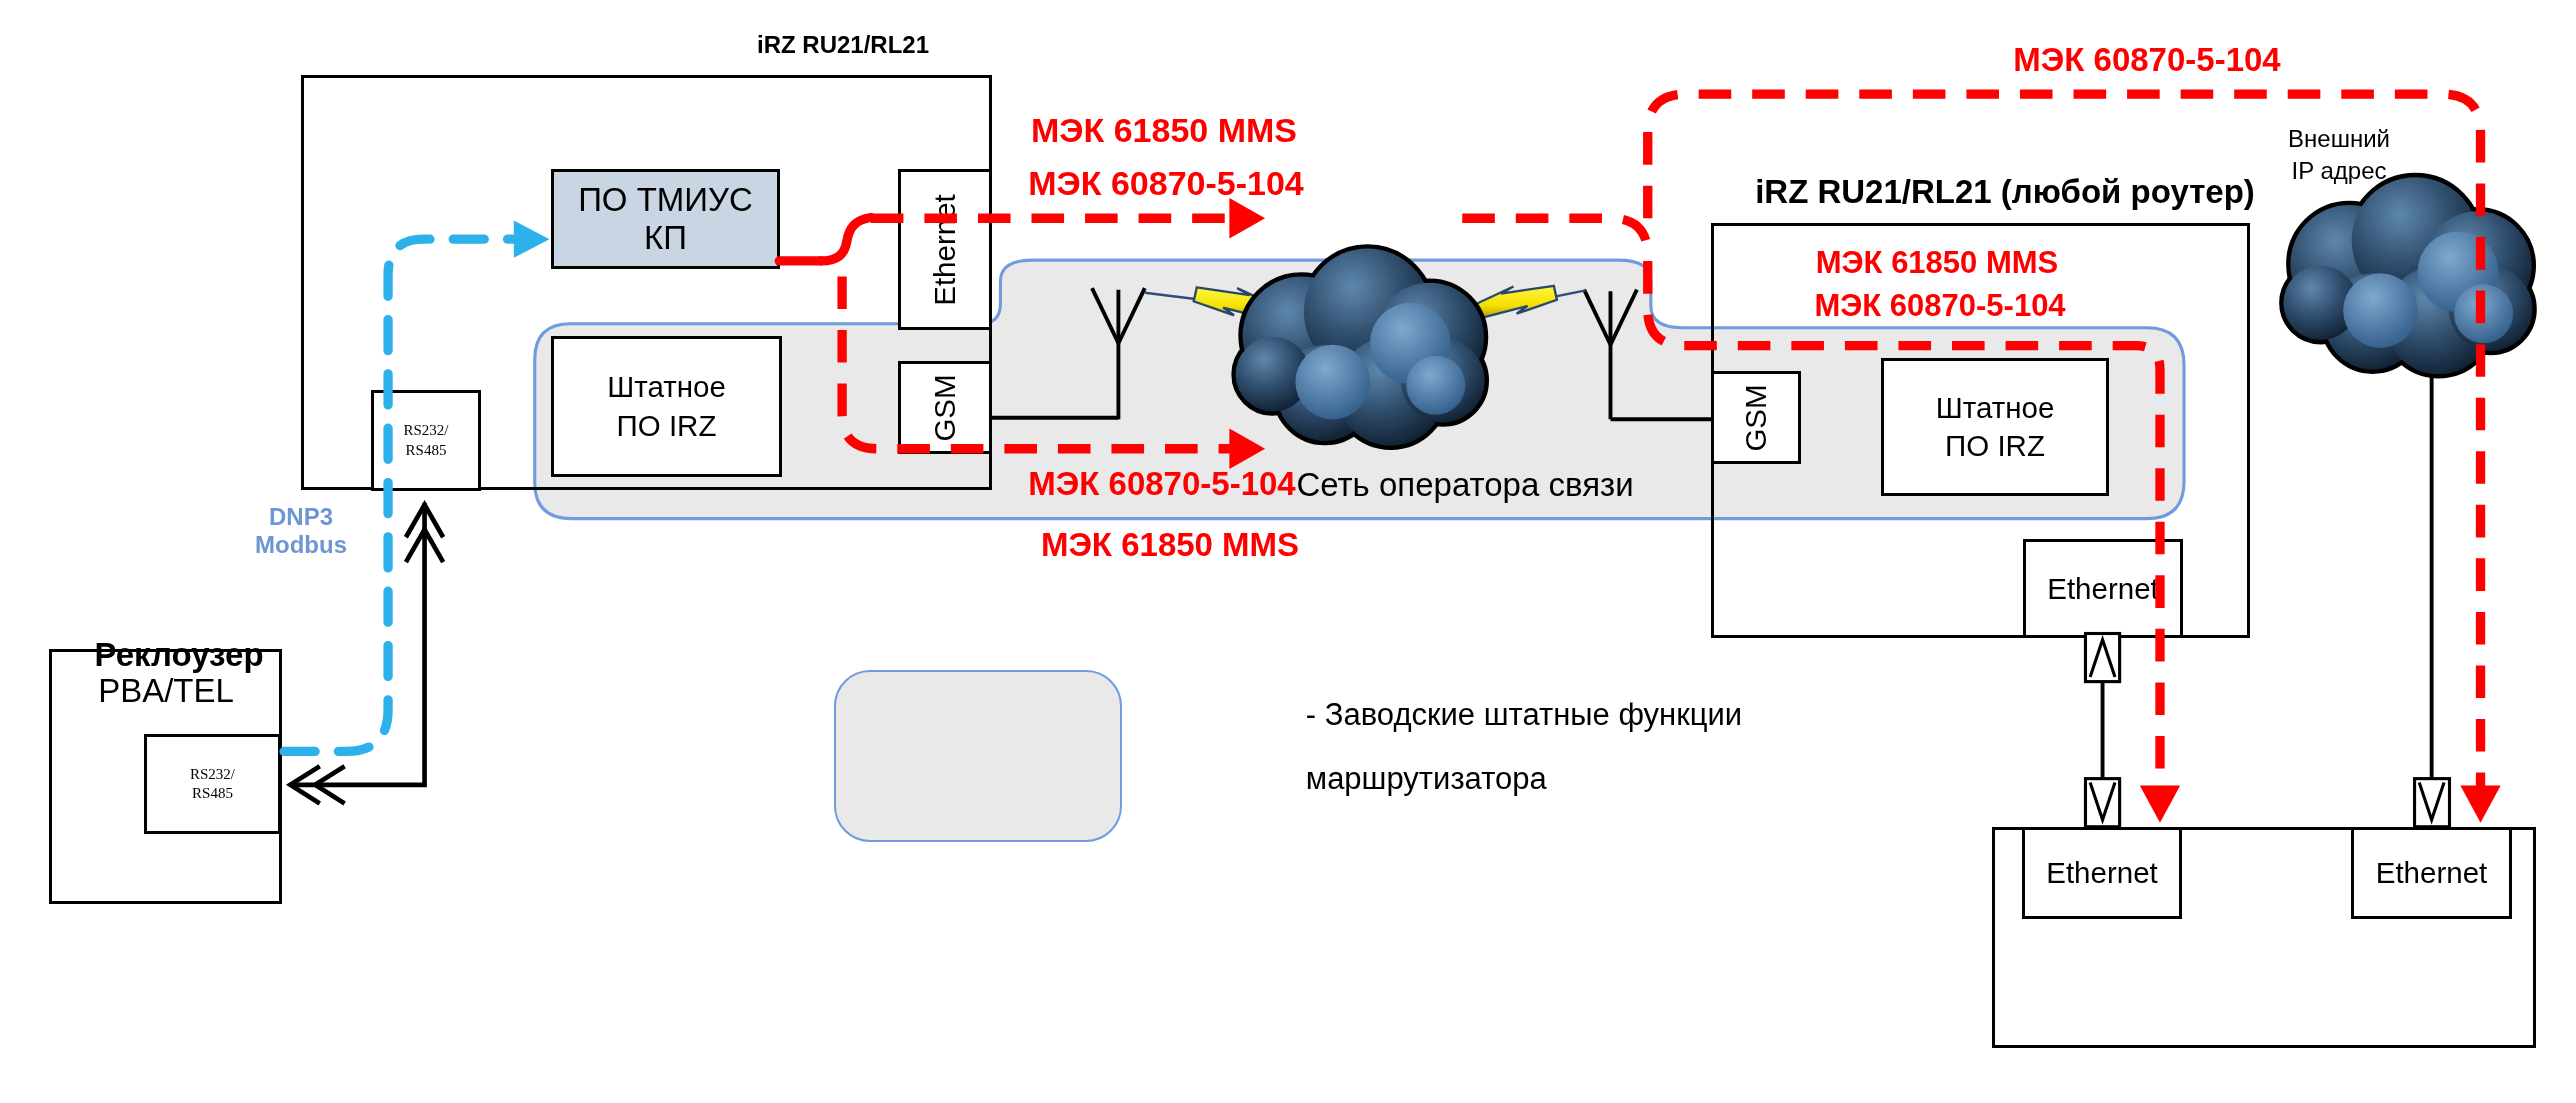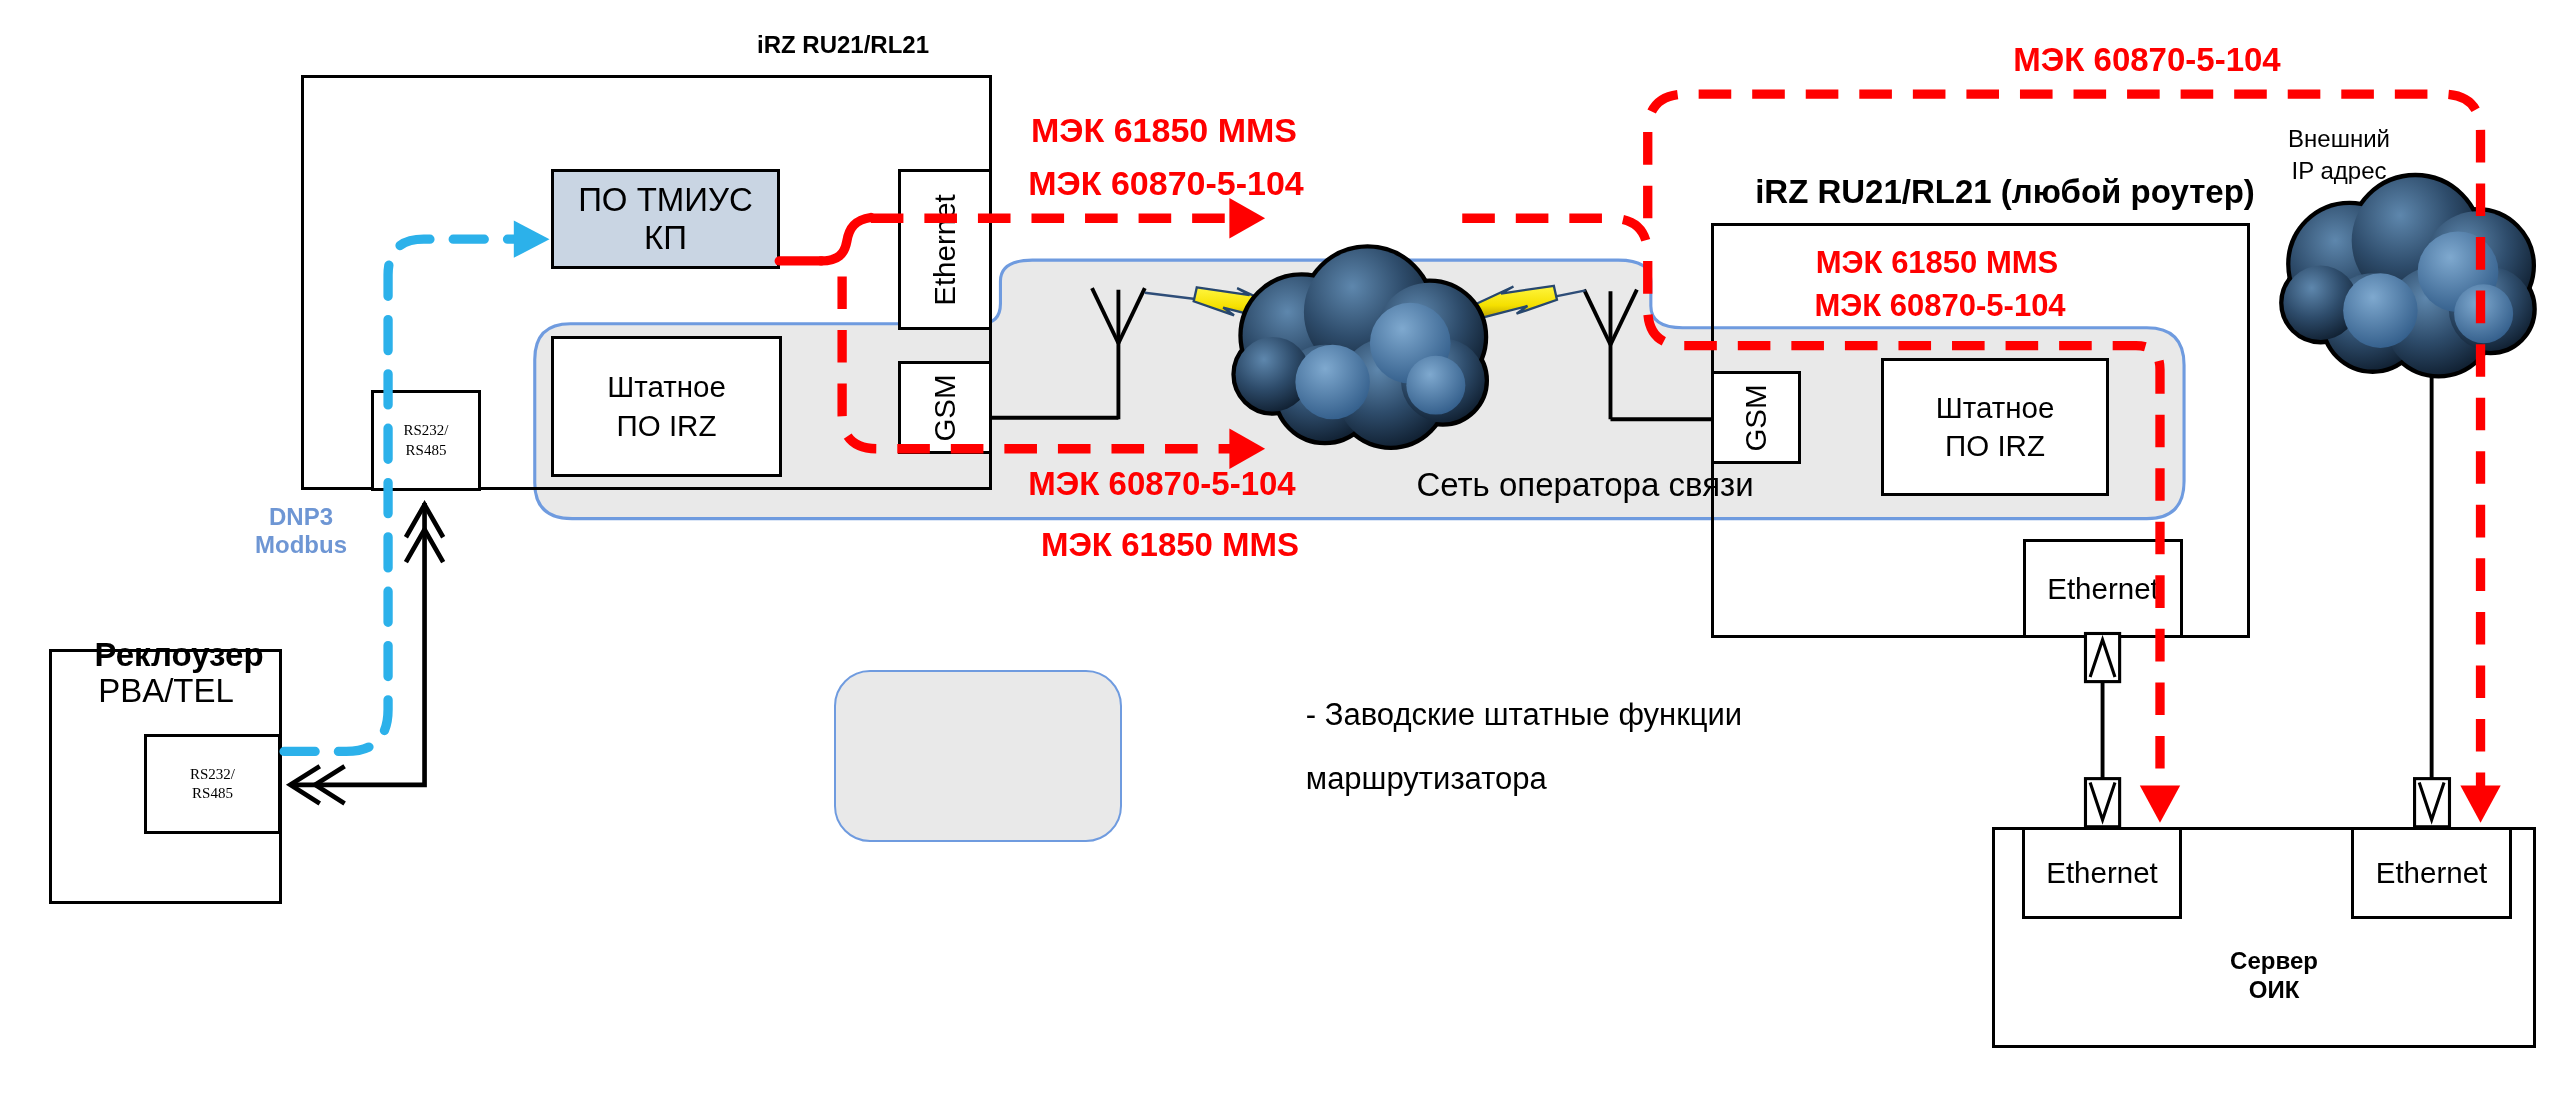--- a/index.html
+++ b/index.html
@@ -228,38 +228,34 @@
     <div>Modbus</div>
   </div>
 
   <div class="lbl b f42" style="left:179px;top:599px;margin-top:36px;">Реклоузер</div>
   <div class="lbl f42" style="left:166px;top:671px;">PBA/TEL</div>
 
   <div class="lbl b f44 red-text" style="left:1164px;top:110px;">МЭК 61850 MMS</div>
   <div class="lbl b f44 red-text" style="left:1166px;top:163px;">МЭК 60870-5-104</div>
 
   <div class="lbl b f42 red-text" style="left:1162px;top:464px;">МЭК 60870-5-104</div>
-  <div class="lbl f42" style="left:1585px;top:465px;">Сеть оператора связи</div>
+  <div class="lbl f42" style="left:1465px;top:465px;">Сеть оператора связи</div>
   <div class="lbl b f42 red-text" style="left:1170px;top:525px;">МЭК 61850 MMS</div>
 
   <div class="lbl b f42" style="left:1970px;top:172px;margin-left:35px;">iRZ RU21/RL21 (любой роутер)</div>
   <div class="lbl b f40 red-text" style="left:1937px;top:244px;">МЭК 61850 MMS</div>
   <div class="lbl b f40 red-text" style="left:1940px;top:287px;">МЭК 60870-5-104</div>
 
   <div class="lbl b f42 red-text" style="left:2147px;top:40px;">МЭК 60870-5-104</div>
 
   <div class="lbl f46" style="left:2339px;top:123px;text-align:center;line-height:1.35;">
     <div>Внешний</div>
     <div>IP адрес</div>
   </div>
 
-  <div class="lbl b f46" style="left:2274px;top:947px;text-align:center;line-height:1.2;">
-    <div>Сервер</div>
-    <div>ОИК</div>
-  </div>
 
   <div class="lbl f40 legendtext" style="left:1524px;top:683px;">
     <div>- Заводские штатные функции</div>
     <div>маршрутизатора</div>
   </div>
 
 </div>
 
 
 </body></html>

